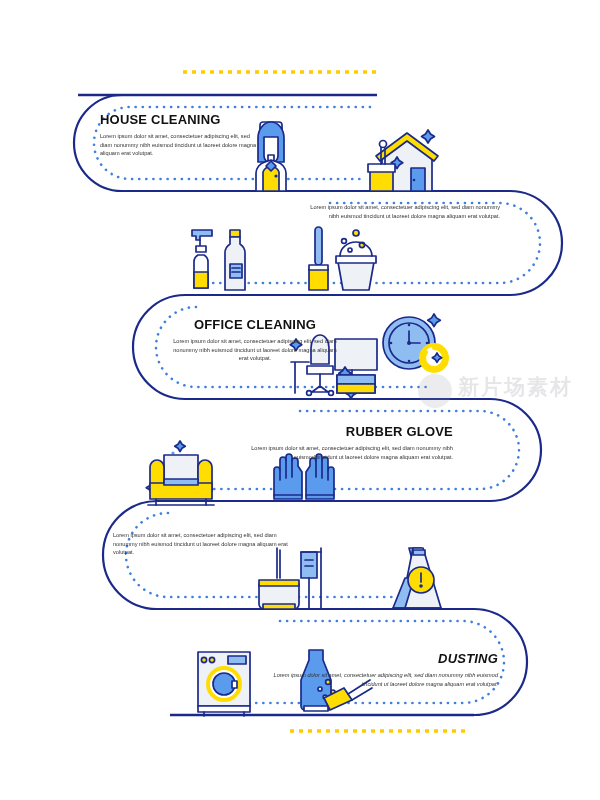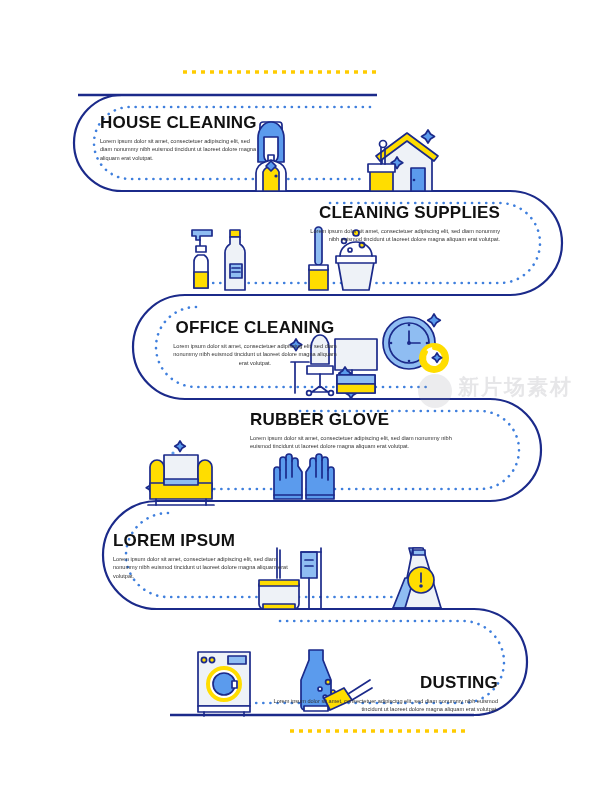--- a/index.html
+++ b/index.html
@@ -22,42 +22,42 @@
     left: 0; top: 0;
     width: 600px;
     height: 800px;
   }
   .text-block {
     position: absolute;
     width: 200px;
   }
   .text-block .sec-title {
     font-weight: bold;
-    font-size: 17px;
+    font-size: 13px;
     letter-spacing: 0.2px;
     color: #111111;
     line-height: 1.15;
     margin: 0 0 4px 0;
     font-stretch: condensed;
   }
   .text-block .sec-body {
     font-size: 5.6px;
     line-height: 1.55;
     color: #333333;
     margin: 0;
   }
   .align-left { text-align: left; }
   .align-right { text-align: right; }
 
   .tb1 { left: 100px; top: 113px; width: 160px; }
   .tb2 { left: 300px; top: 203px; width: 200px; text-align: right; }
   .tb3 { left: 170px; top: 318px; width: 170px; text-align: center; }
-  .tb4 { left: 250px; top: 410px; width: 203px; text-align: left; }
+  .tb4 { left: 250px; top: 425px; width: 203px; text-align: right; }
   .tb5 { left: 113px; top: 531px; width: 175px; }
-  .tb6 { left: 270px; top: 673px; width: 228px; text-align: right; }
+  .tb6 { left: 270px; top: 652px; width: 228px; text-align: right; font-style: italic; }
   .watermark {
     position: absolute;
     left: 418px;
     top: 368px;
     width: 180px;
     height: 50px;
     color: rgba(140,140,150,0.22);
     font-size: 21px;
     font-weight: bold;
     letter-spacing: 2px;
@@ -327,36 +327,34 @@
       <path class="ol" d="M62,58 l20,-12"></path>
     </g>
   </svg>
 
   <div class="text-block tb1 align-left">
     <div class="sec-title">HOUSE CLEANING</div>
     <div class="sec-body">Lorem ipsum dolor sit amet, consectetuer adipiscing elit, sed diam nonummy nibh euismod tincidunt ut laoreet dolore magna aliquam erat volutpat.</div>
   </div>
 
   <div class="text-block tb2 align-right">
-    <div class="sec-title">CLEANING SUPPLIES</div>
     <div class="sec-body">Lorem ipsum dolor sit amet, consectetuer adipiscing elit, sed diam nonummy nibh euismod tincidunt ut laoreet dolore magna aliquam erat volutpat.</div>
   </div>
 
   <div class="text-block tb3 align-left">
     <div class="sec-title">OFFICE CLEANING</div>
     <div class="sec-body">Lorem ipsum dolor sit amet, consectetuer adipiscing elit, sed diam nonummy nibh euismod tincidunt ut laoreet dolore magna aliquam erat volutpat.</div>
   </div>
 
   <div class="text-block tb4 align-right">
     <div class="sec-title">RUBBER GLOVE</div>
     <div class="sec-body">Lorem ipsum dolor sit amet, consectetuer adipiscing elit, sed diam nonummy nibh euismod tincidunt ut laoreet dolore magna aliquam erat volutpat.</div>
   </div>
 
   <div class="text-block tb5 align-left">
-    <div class="sec-title">LOREM IPSUM</div>
     <div class="sec-body">Lorem ipsum dolor sit amet, consectetuer adipiscing elit, sed diam nonummy nibh euismod tincidunt ut laoreet dolore magna aliquam erat volutpat.</div>
   </div>
 
   <div class="text-block tb6 align-right">
     <div class="sec-title">DUSTING</div>
     <div class="sec-body">Lorem ipsum dolor sit amet, consectetuer adipiscing elit, sed diam nonummy nibh euismod tincidunt ut laoreet dolore magna aliquam erat volutpat.</div>
   </div>
 
   <div class="watermark">
     <div class="wm-circle"></div>

